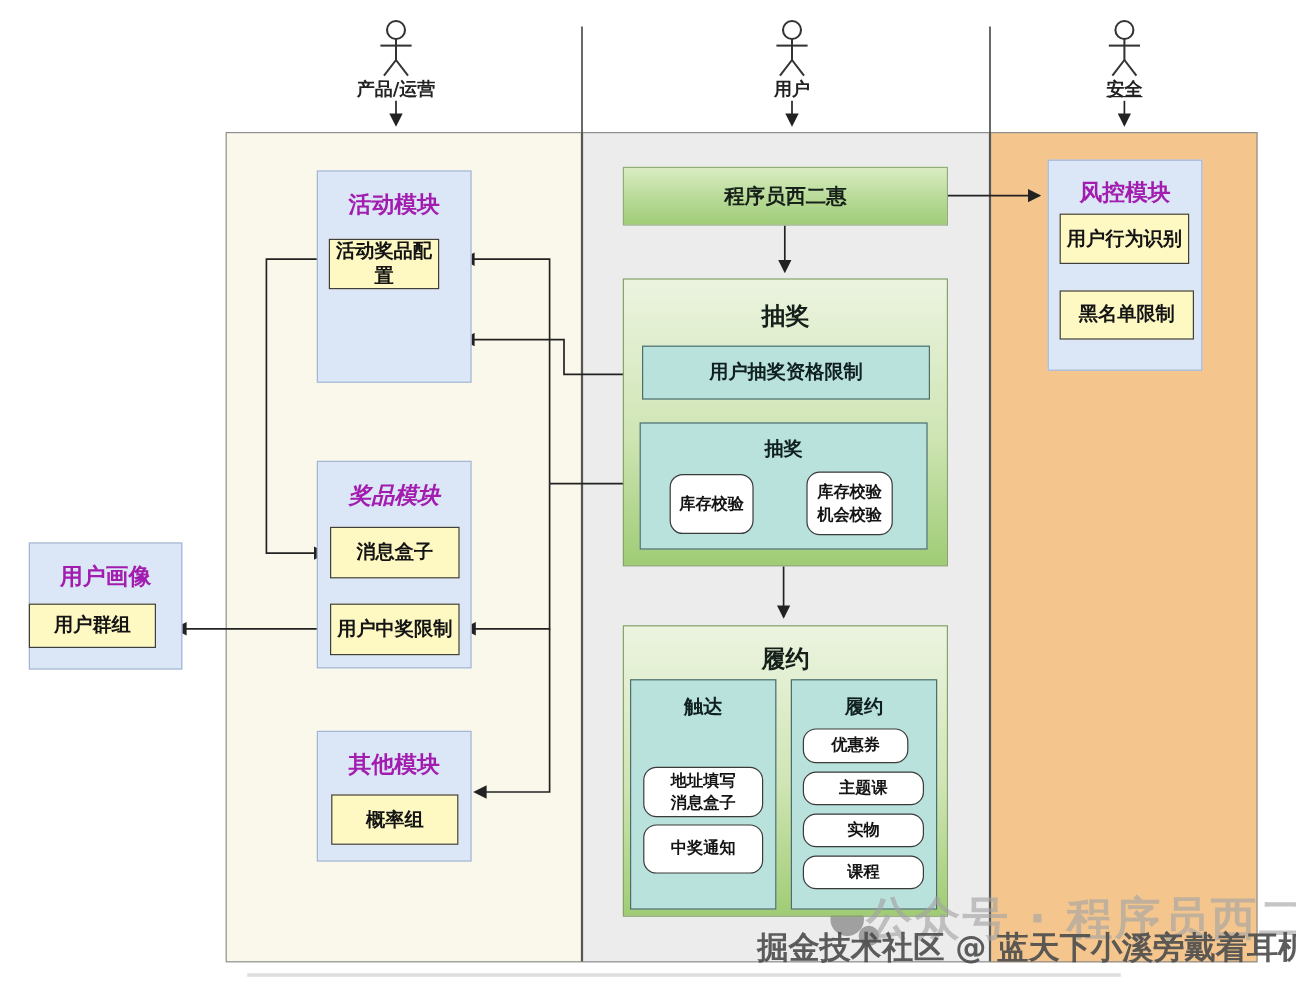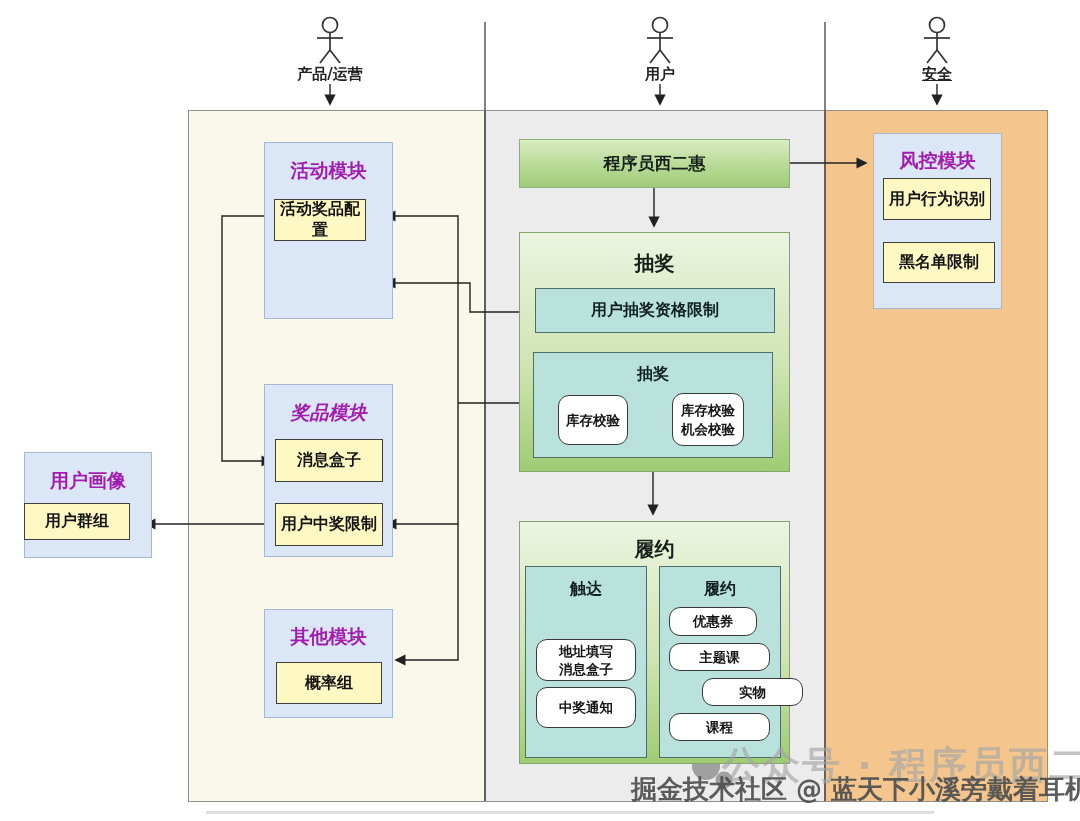--- a/index.html
+++ b/index.html
@@ -151,20 +151,20 @@
   <div class="abs teal" style="left:525px;top:566px;width:122px;height:192px;"></div>
   <div class="abs teal-title" style="left:525px;top:579px;width:122px;">触达</div>
   <div class="abs rbox" style="left:536px;top:639px;width:100px;height:42px;">地址填写
 消息盒子</div>
   <div class="abs rbox" style="left:536px;top:687px;width:100px;height:41px;">中奖通知</div>
 
   <div class="abs teal" style="left:659px;top:566px;width:122px;height:192px;"></div>
   <div class="abs teal-title" style="left:659px;top:579px;width:122px;">履约</div>
   <div class="abs rbox" style="left:669px;top:607px;width:88px;height:29px;">优惠券</div>
   <div class="abs rbox" style="left:669px;top:643px;width:101px;height:28px;">主题课</div>
-  <div class="abs rbox" style="left:669px;top:678px;width:101px;height:28px;margin-left:33px;">实物</div>
+  <div class="abs rbox" style="left:669px;top:678px;width:101px;height:28px;">实物</div>
   <div class="abs rbox" style="left:669px;top:713px;width:101px;height:28px;">课程</div>
 
   <div class="abs wm-ghost" style="left:722px;top:740px;">公众号 · 程序员西二惠</div>
   <div class="abs wm-main" style="left:631px;top:772px;">掘金技术社区 @ 蓝天下小溪旁戴着耳机去放羊</div>
   <div class="abs wm-line" style="left:206px;top:811px;width:728px;height:3px;"></div>
 
 </div>
 
 </body></html>

